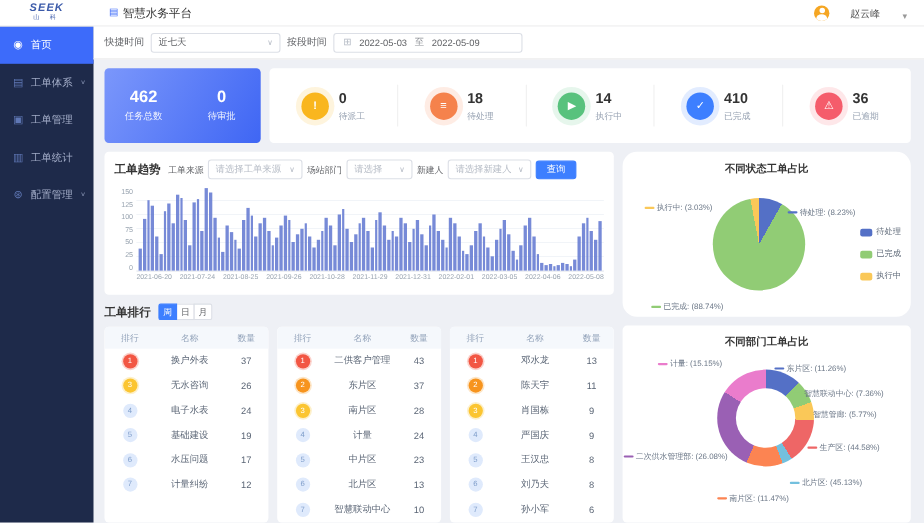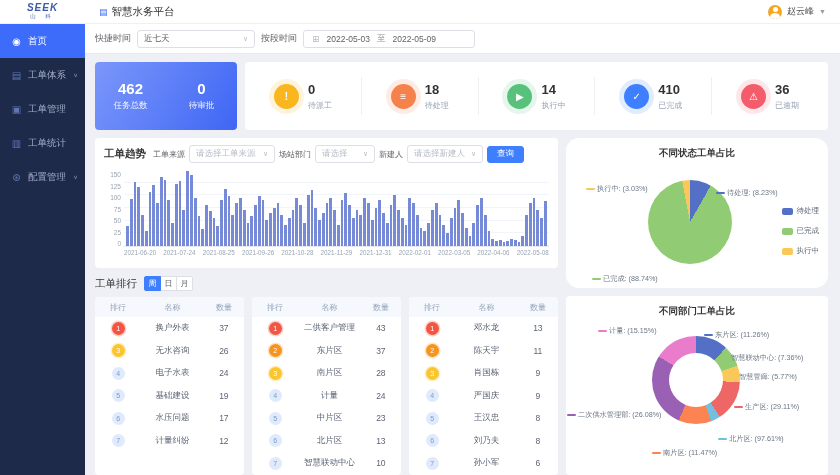--- a/index.html
+++ b/index.html
@@ -5,21 +5,21 @@
   *{margin:0;padding:0;box-sizing:border-box}
   html,body{width:840px;height:475px;overflow:hidden;background:#eef0f5;
     font-family:"Liberation Sans","DejaVu Sans",sans-serif;color:#333}
   
   .hdr{position:absolute;top:0;left:0;right:0;height:24px;background:#fff;display:flex;align-items:center;z-index:5;border-bottom:1px solid #f0f0f0}
   .logo{width:85px;display:flex;flex-direction:column;align-items:center;line-height:1;cursor:pointer}
   .logo-en{font-size:10px;font-weight:bold;font-style:italic;color:#3b5aa9;letter-spacing:1px}
   .logo-cn{font-size:5.5px;color:#3b5aa9;letter-spacing:4px;margin-top:1px}
   .hdr-title{display:flex;align-items:center;gap:4px;margin-left:14px;font-size:10.5px;color:#333}
   .hdr-title .ic{color:#3d6bfa;font-size:9px}
-  .hdr-user{margin-left:auto;display:flex;align-items:center;gap:5px;padding-right:14px;cursor:pointer}
+  .hdr-user{margin-left:auto;display:flex;align-items:flex-end;gap:19px;padding-right:14px;cursor:pointer}
   .avatar{width:14px;height:14px;border-radius:50%;background:#f5a623;position:relative;overflow:hidden}
   .avatar::before{content:"";position:absolute;left:4.6px;top:2.4px;width:5px;height:5px;border-radius:50%;background:#fff}
   .avatar::after{content:"";position:absolute;left:2px;top:8.6px;width:10px;height:8px;border-radius:50%;background:#fff}
   .uname{font-size:9px;color:#555}
   .ucaret{font-size:7px;color:#999}
   
   .sidebar{position:absolute;top:24px;left:0;bottom:0;width:85px;background:#1e2a4a}
   .m-item{height:34px;display:flex;align-items:center;padding:0 7px 0 11px;color:#a3adc8;font-size:9.5px;gap:6px;cursor:pointer}
   .m-item .m-ic{font-size:10px;color:#5f77b5;width:11px;text-align:center}
   .m-item.active{background:#3d6bfa;color:#fff}
@@ -65,21 +65,21 @@
   .chart{display:flex;margin-top:8px}
   .yaxis{width:20px;height:76px;display:flex;flex-direction:column;justify-content:space-between;align-items:flex-end;font-size:6.5px;color:#9aa5b1;padding-right:3px}
   .plot{flex:1;height:76px;position:relative;border-bottom:1px solid #e5e9f0;
     background-image:repeating-linear-gradient(to top,#f1f4f8 0,#f1f4f8 1px,transparent 1px,transparent 12.66px)}
   .bars{position:absolute;left:2px;right:2px;top:0;bottom:0;display:flex;align-items:flex-end;gap:1px}
   .bar{flex:1;background:#5f76d0;opacity:.85;min-width:1px}
   .xaxis{display:flex;justify-content:space-between;font-size:6.3px;color:#9aa5b1;margin-top:2px;margin-left:20px}
   
   .rank-sec{flex:1;display:flex;flex-direction:column;min-height:0}
   .r-head{display:flex;align-items:center;gap:7px}
-  .r-title{font-size:10.5px;font-weight:normal;color:#333}
+  .r-title{font-size:10.5px;font-weight:bold;color:#333}
   .tgl{display:flex}
   .tg{width:17px;height:15px;border:1px solid #dcdfe6;background:#fff;color:#606266;font-size:8px;display:flex;align-items:center;justify-content:center;cursor:pointer;margin-left:-1px}
   .tg.active{background:#3d7fff;border-color:#3d7fff;color:#fff;z-index:1}
   .tg:first-child{border-radius:2px 0 0 2px;margin-left:0}
   .tg:last-child{border-radius:0 2px 2px 0}
   .tables{display:flex;gap:8px;margin-top:6px;flex:1;min-height:0}
   .tbl{flex:1;background:#fff;border-radius:4px;overflow:hidden}
   .tbl-h{display:flex;background:#f5f8fc;height:20px;align-items:center;font-size:8px;color:#93a3ba}
   .tbl-r{display:flex;height:22.5px;align-items:center;font-size:8.5px;color:#5a6575}
   .c1{width:31%;display:flex;justify-content:center}
@@ -612,25 +612,25 @@
             <span class="p-label dl1">
               <i style="background: rgb(145, 204, 117);"></i>
               <span>智慧联动中心: (7.36%)</span>
             </span>
             <span class="p-label dl2">
               <i style="background: rgb(250, 200, 88);"></i>
               <span>智慧管廊: (5.77%)</span>
             </span>
             <span class="p-label dl3">
               <i style="background: rgb(238, 102, 102);"></i>
-              <span>生产区: (29.11%)</span>
+              <span>生产区: (44.58%)</span>
             </span>
             <span class="p-label dl4">
               <i style="background: rgb(115, 192, 222);"></i>
-              <span>北片区: (97.61%)</span>
+              <span>北片区: (45.13%)</span>
             </span>
             <span class="p-label dl5">
               <i style="background: rgb(252, 132, 82);"></i>
               <span>南片区: (11.47%)</span>
             </span>
             <span class="p-label dl6">
               <i style="background: rgb(154, 96, 180);"></i>
               <span>二次供水管理部: (26.08%)</span>
             </span>
             <span class="p-label dl7">

